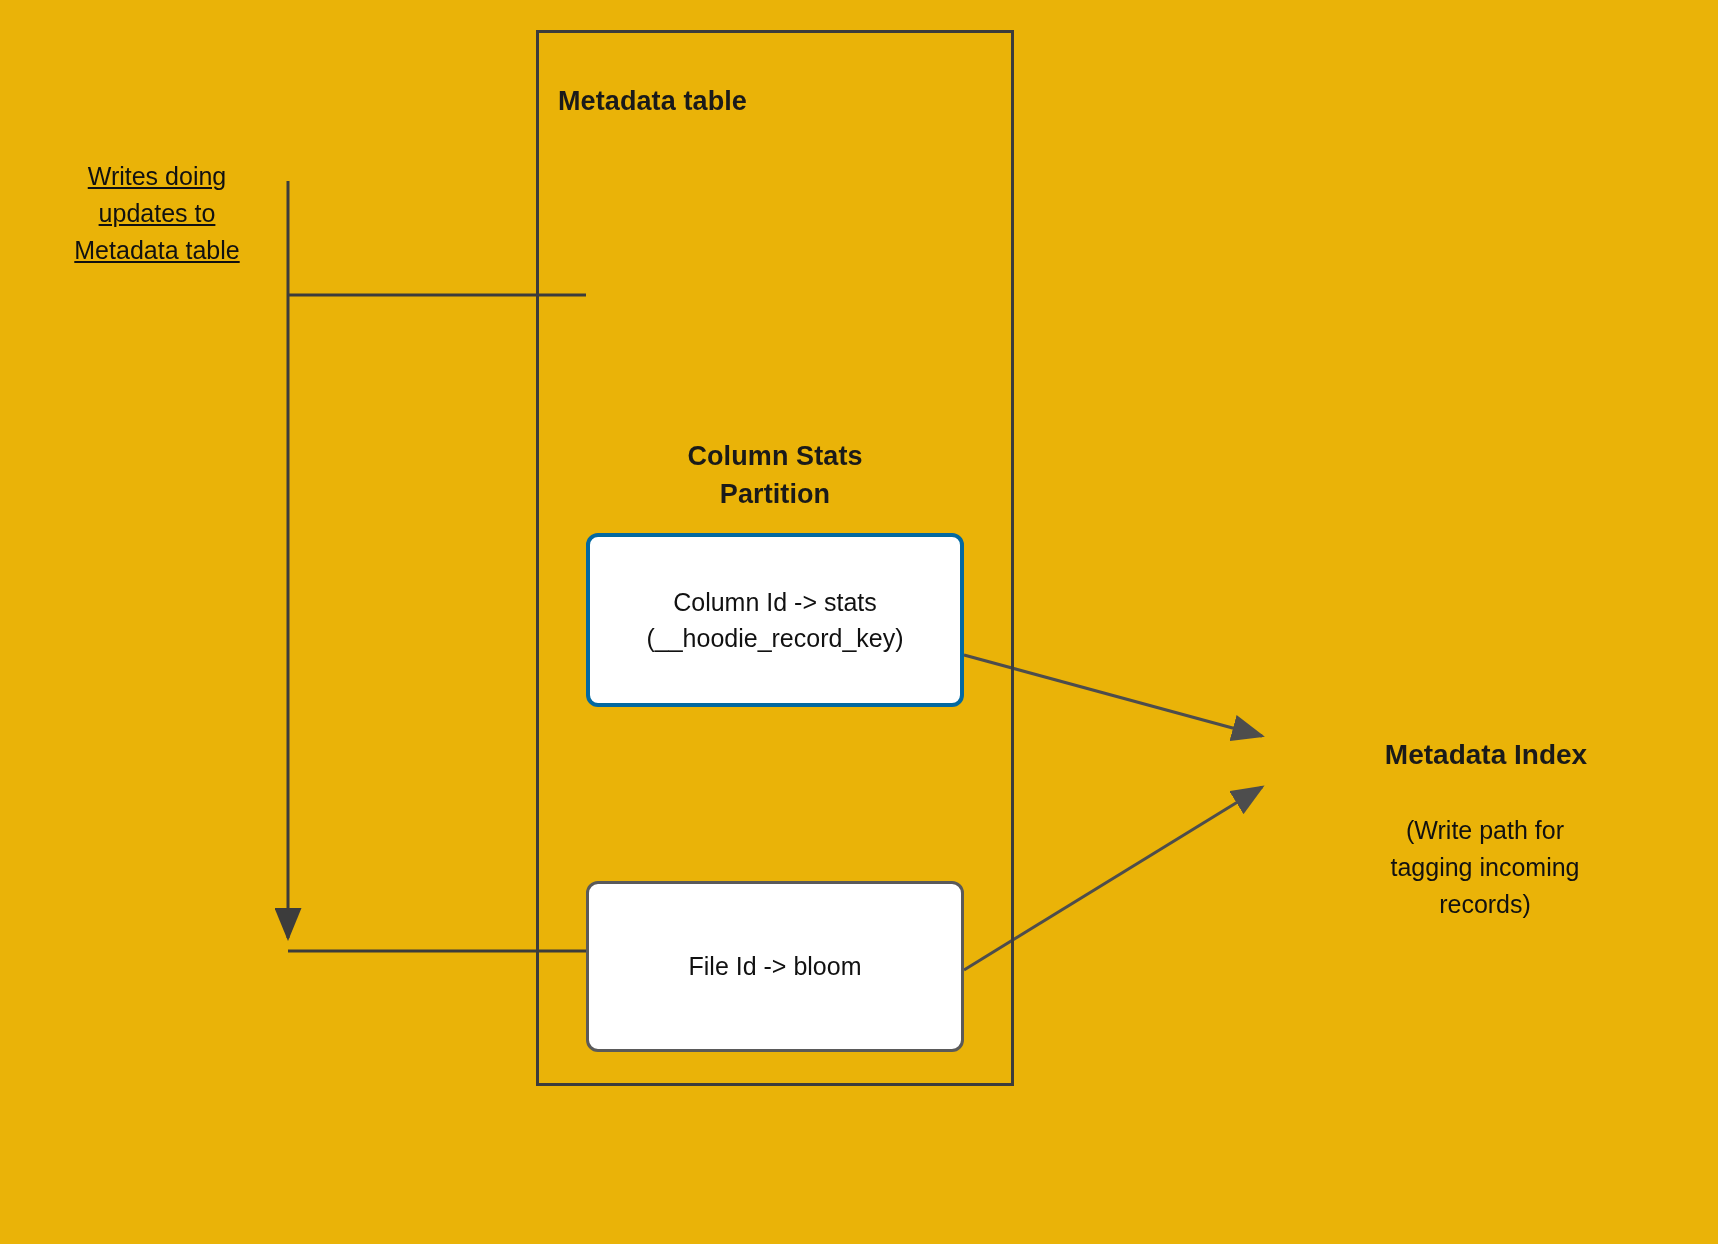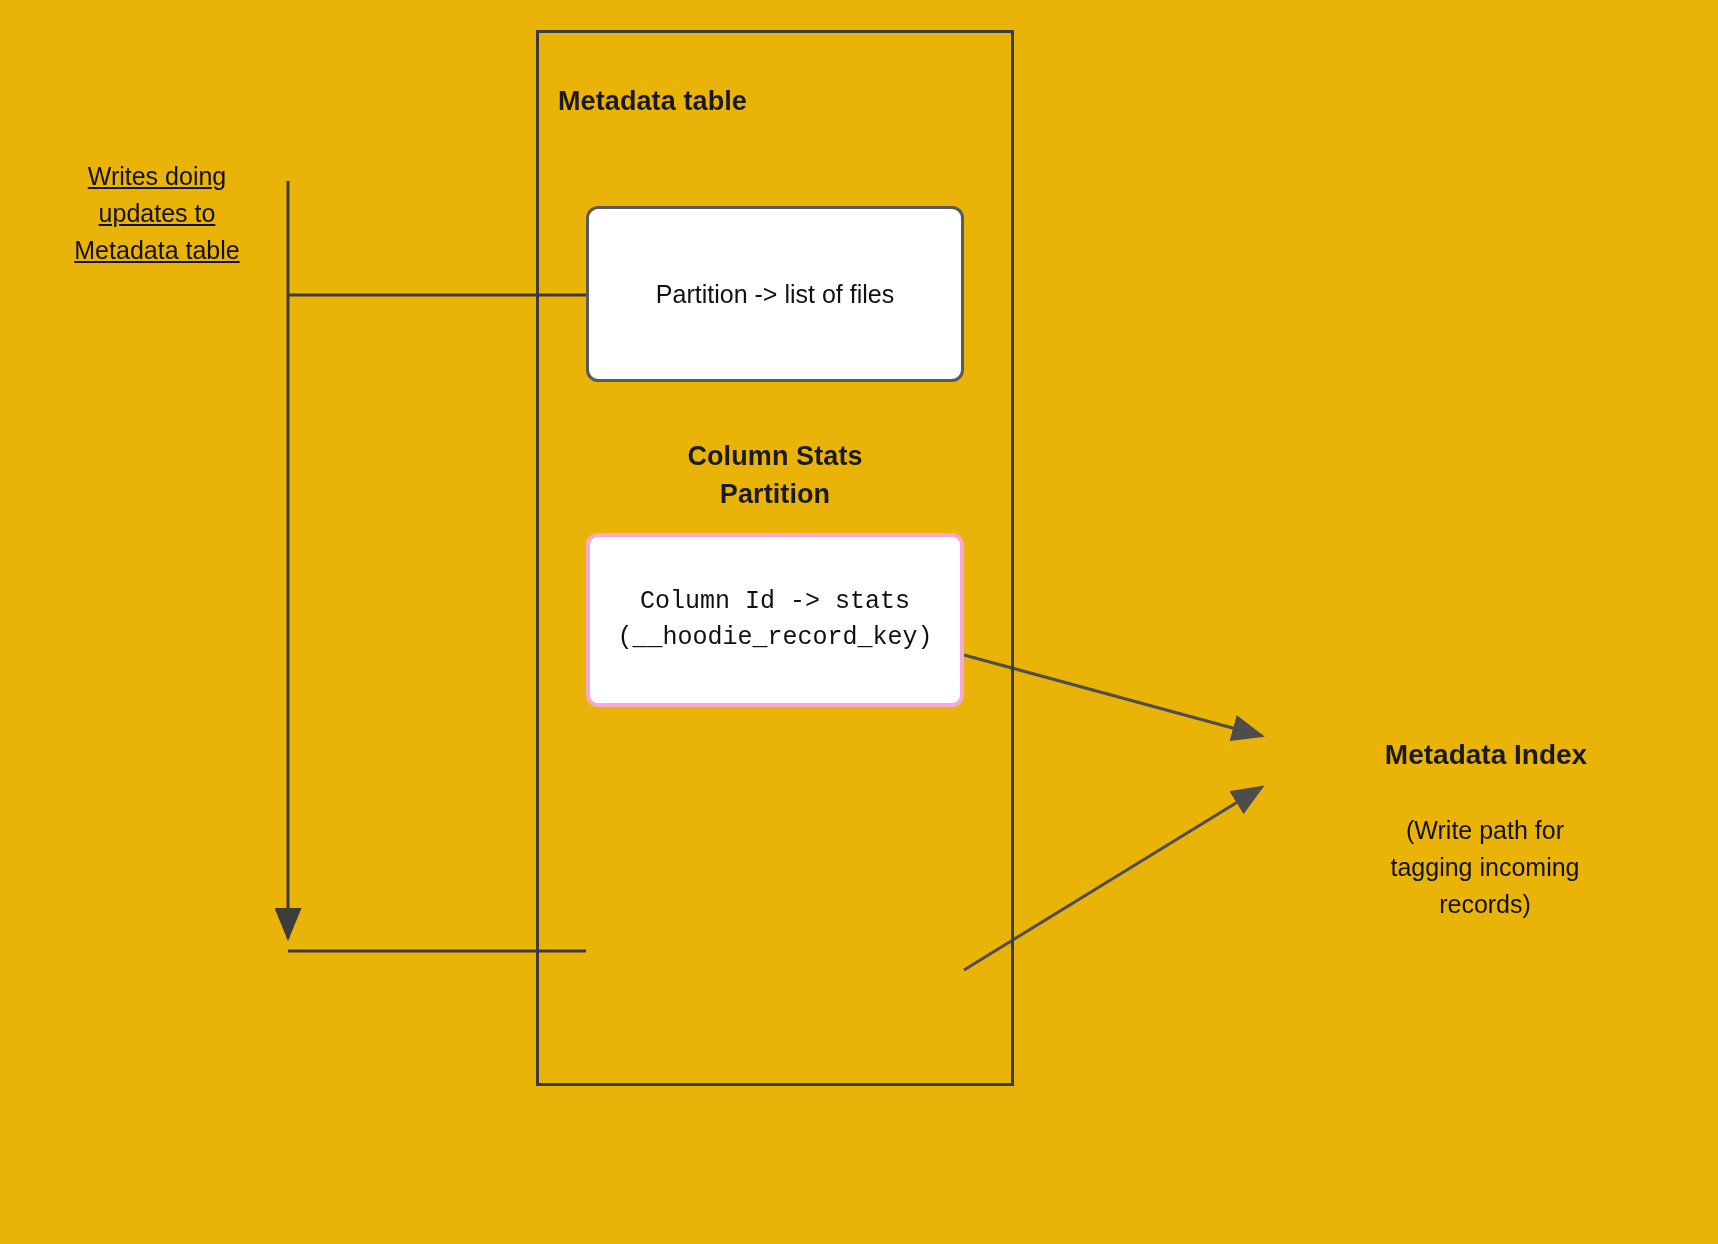--- a/index.html
+++ b/index.html
@@ -95,22 +95,21 @@
     top: 206px;
     width: 378px;
     height: 176px;
     border: 3px solid #5a5a5a;
   }
   .box-colstats {
     left: 586px;
     top: 533px;
     width: 378px;
     height: 174px;
-    border: 4px solid #f9a8d4;
-    font-family: Liberation Mono, monospace;
+    border: 4px solid #0369a1;
   }
   .box-bloom {
     left: 586px;
     top: 881px;
     width: 378px;
     height: 171px;
     border: 3px solid #5a5a5a;
   }
 
   
@@ -179,31 +178,31 @@
 
     <g>
       <path d="M964,970 L1262,787" stroke="#4d4d4d" stroke-width="3" fill="none" marker-end="url(#arrowhead)"></path>
     </g>
   </svg>
 
   <div class="outer-box"></div>
 
   <div class="box-title title-metadata-table">Metadata table</div>
 
-  <div class="inner-box box-files">
-    <div class="inner-text">Partition -&gt; list of files</div>
-  </div>
 
   <div class="box-title title-colstats">Column Stats
 Partition</div>
   <div class="inner-box box-colstats">
     <div class="inner-text">Column Id  -&gt; stats
 (__hoodie_record_key)</div>
   </div>
 
+  <div class="inner-box box-bloom">
+    <div class="inner-text">File Id -&gt; bloom</div>
+  </div>
 
   <div class="free-label label-writes">Writes doing
 updates to
 Metadata table</div>
 
   <div class="free-label label-index-note">(Write path for
 tagging incoming
 records)</div>
   <div class="free-label label-metadata-index">Metadata Index</div>
 

